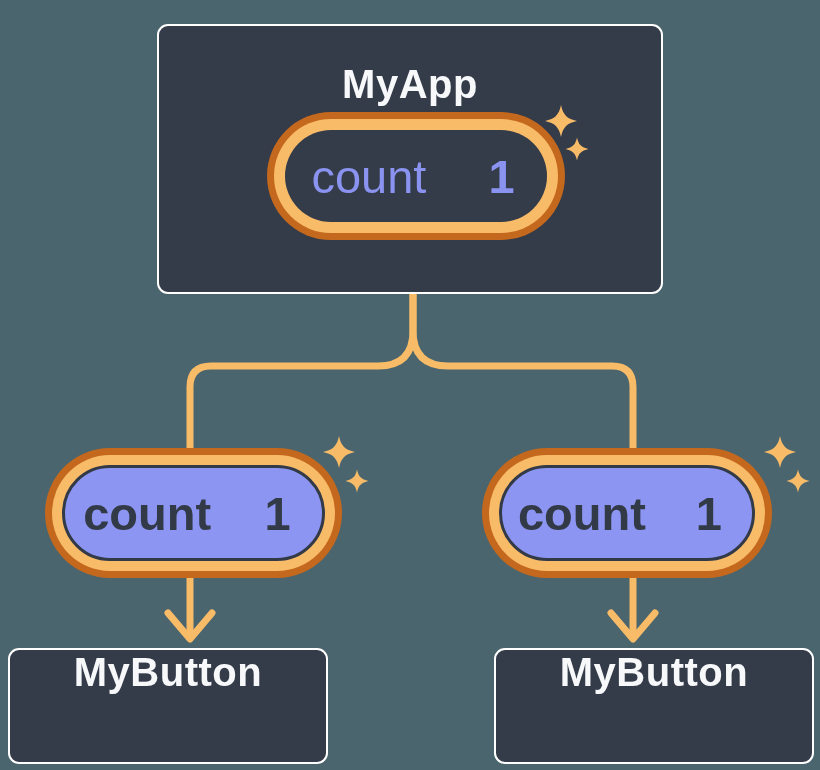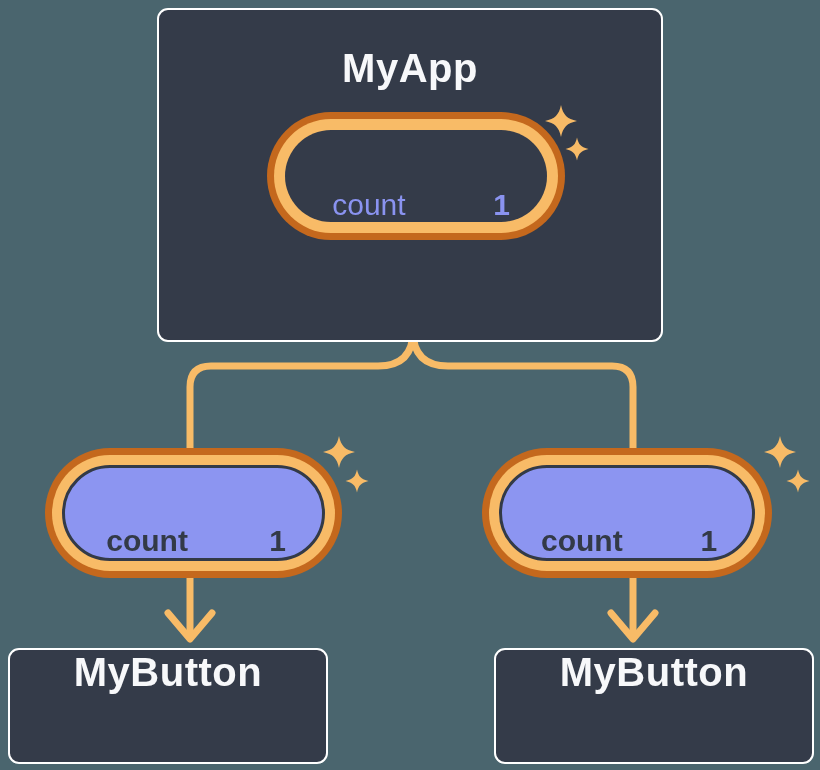--- a/index.html
+++ b/index.html
@@ -31,21 +31,21 @@
     border-radius:11px;
     z-index:2;
   }
   .node-title{
     color:var(--node-text);
     font-size:40px;
     font-weight:600;
     letter-spacing:0.5px;
     text-align:center;
   }
-  #root-box{left:157px;top:8px;width:506px;height:334px;}
+  #root-box{left:157px;top:24px;width:506px;height:270px;}
   #root-box .node-title{margin-top:36px;}
   .leaf-box{
     display:flex;justify-content:center;
   }
   #left-leaf{left:8px;top:648px;width:320px;height:116px;}
   #right-leaf{left:494px;top:648px;width:320px;height:116px;}
 
   
   .pill{
     position:absolute;
@@ -56,23 +56,23 @@
   }
   .pill-ring{
     width:100%;height:100%;
     border-radius:999px;
     background:var(--orange-light);
   }
   .pill-core{
     width:100%;height:100%;
     border-radius:999px;
     display:flex;
-    align-items:flex-end;
+    align-items:center;
     overflow:hidden;
-    font-size:30px;
+    font-size:47px;
   }
   .pill-cell{display:flex;align-items:center;justify-content:center;}
   .pill-key{flex:1.85;}
   .pill-val{flex:1;font-weight:700;}
 
   
   #state-pill{left:267px;top:112px;width:298px;height:128px;}
   #state-pill .pill-ring{padding:11px;}
   #state-pill .pill-core{background:var(--node-fill);color:var(--peri-text);}
   #state-pill .pill-divider{width:3.5px;background:var(--orange-light);}

